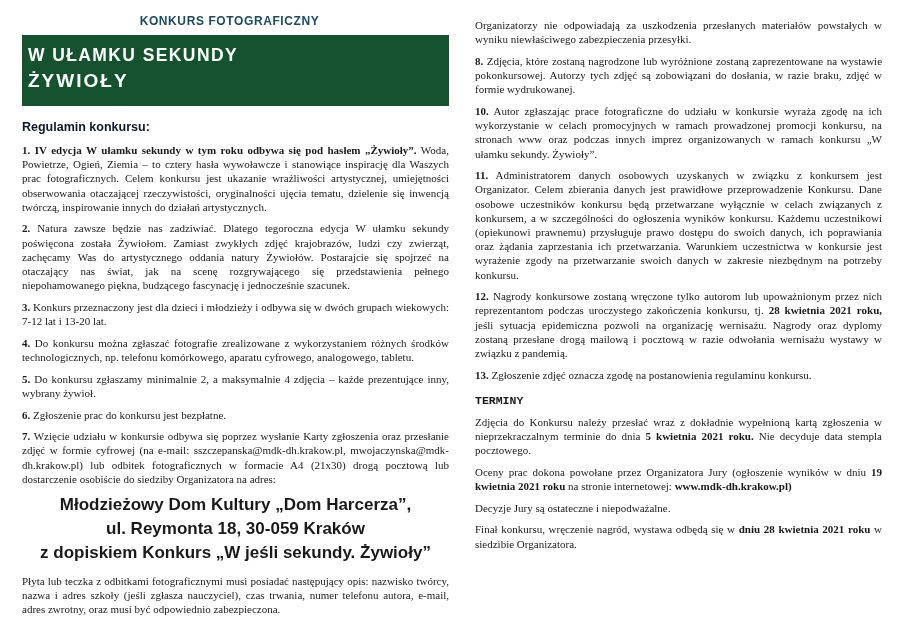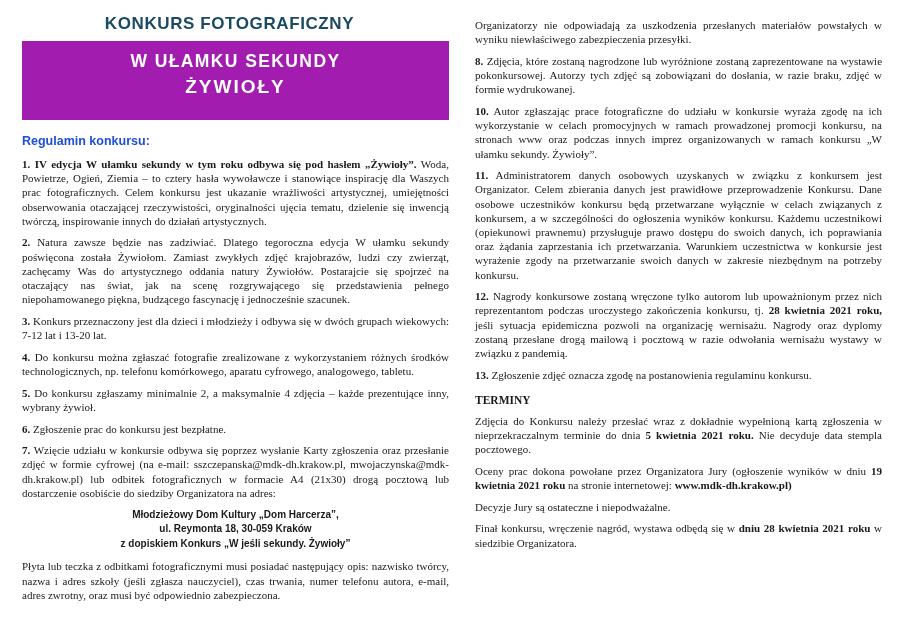--- a/index.html
+++ b/index.html
@@ -25,32 +25,31 @@
   }
   .col {
     width: 425px;
     box-sizing: border-box;
   }
   .col-left { width: 430px; }
   .col-right { width: 420px; padding-top: 4px; }
 
   
   .banner {
-    background: #a21caf;
+    background: #14532d;
     color: #ffffff;
-    text-align: center;
-    padding: 10px 6px 22px 6px;
+    padding: 10px 6px 14px 6px;
     margin-bottom: 14px;
     width: 415px;
   }
   .kicker {
     color: #1b4a63;
     font-family: "Liberation Sans", sans-serif;
     font-weight: bold;
-    font-size: 17px;
+    font-size: 12px;
     letter-spacing: 0.6px;
     text-align: center;
     width: 415px;
     margin: 0 0 7px 0;
   }
   .banner-line1 {
     font-family: "Liberation Sans", sans-serif;
     font-weight: bold;
     font-size: 17.5px;
     letter-spacing: 1.4px;
@@ -61,40 +60,40 @@
     font-weight: bold;
     font-size: 19px;
     letter-spacing: 2px;
   }
 
   h2.section-title {
     font-family: "Liberation Sans", sans-serif;
     font-size: 12.5px;
     font-weight: bold;
     margin: 0 0 9px 0;
-    color: #1d4ed8;
+    color: #0f172a;
   }
   p {
     margin: 0 0 7.5px 0;
     font-size: 11px;
     line-height: 1.29;
     text-align: justify;
     hyphens: auto;
   }
   .center {
     text-align: center;
     font-weight: bold;
     font-family: "Liberation Sans", sans-serif;
-    font-size: 10px;
+    font-size: 17px;
     line-height: 1.35;
     margin: 8px 0 9px 0;
   }
   .center div { margin-bottom: 1px; }
   .terminy {
-    font-family: Liberation Serif, serif;
+    font-family: Liberation Mono, monospace;
     font-weight: bold;
     font-size: 11.5px;
     margin: 12px 0 8px 0;
   }
   b, strong { font-weight: bold; }
 </style>
 </head>
 <body>
 
 <div class="page">

